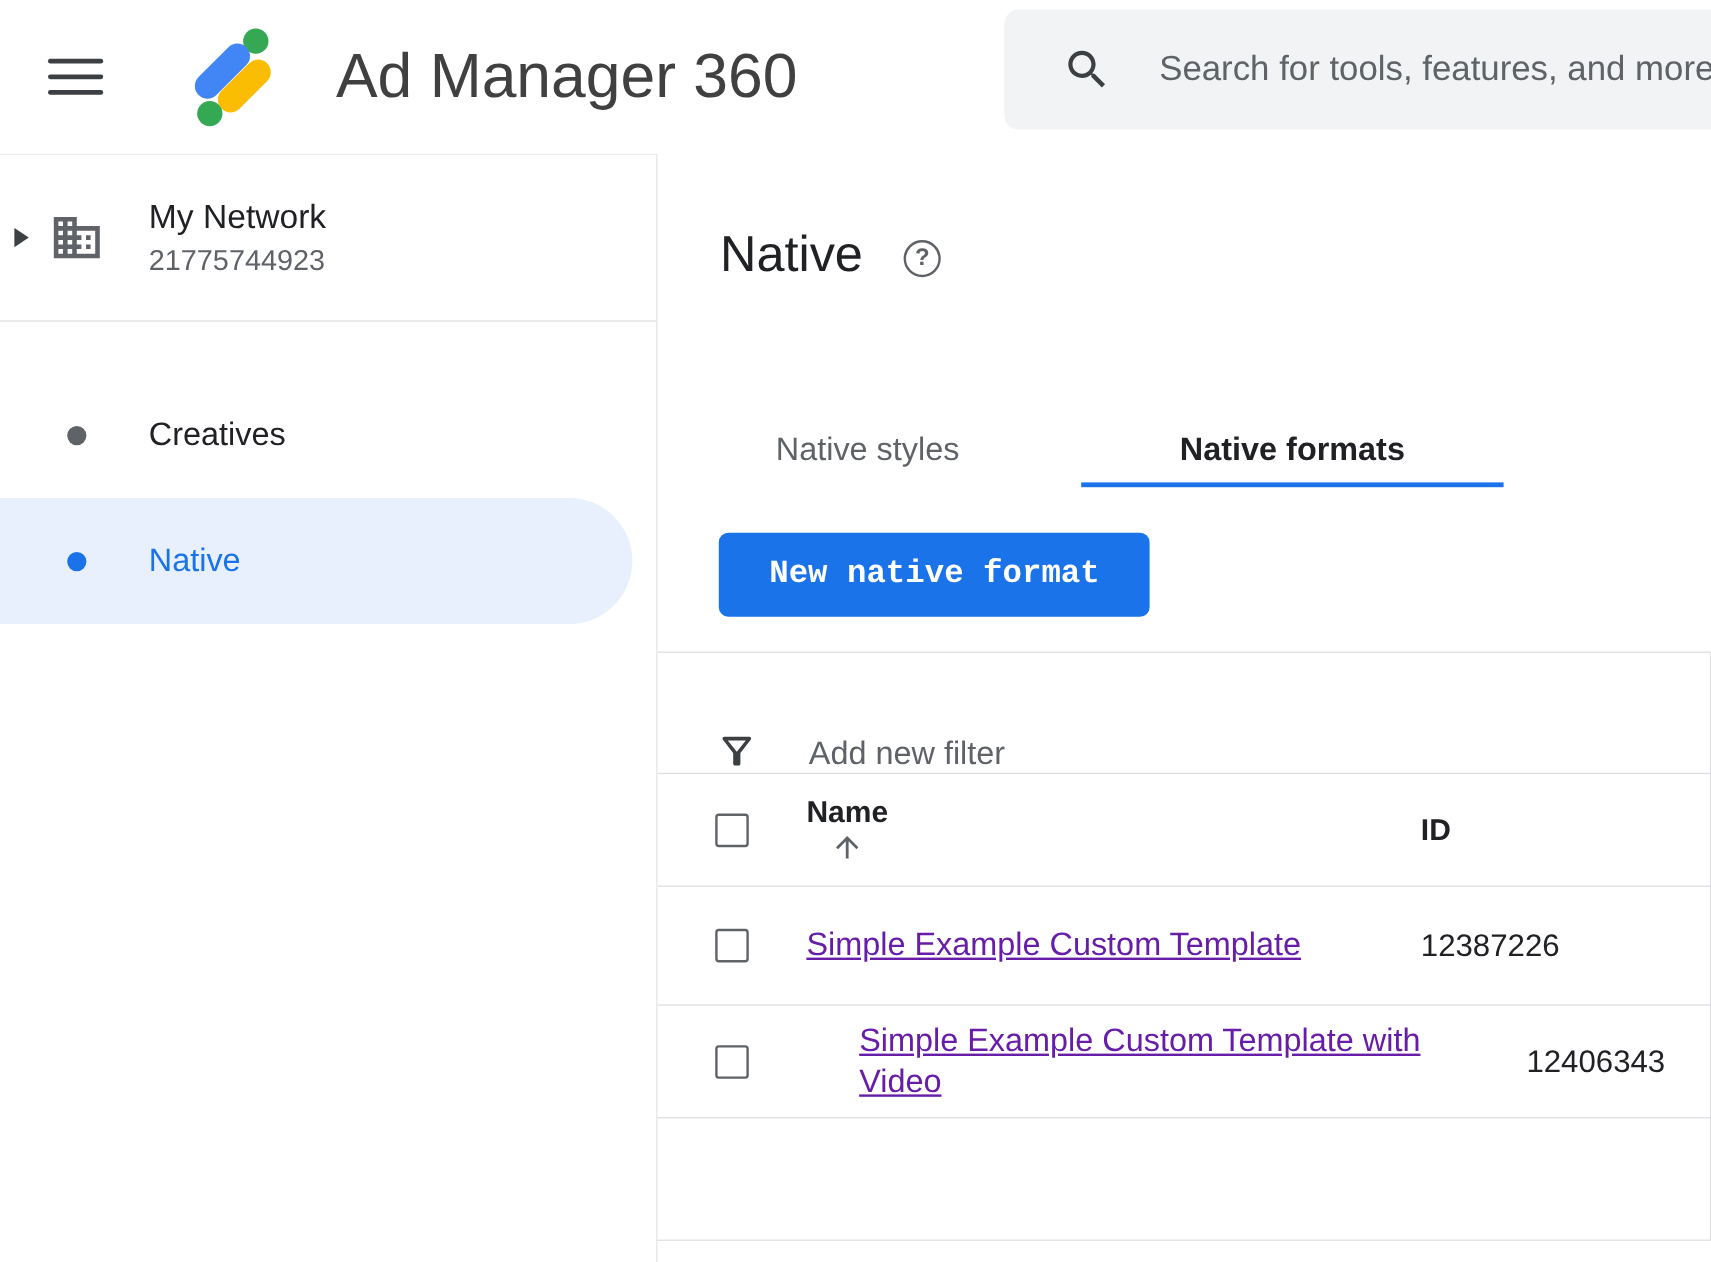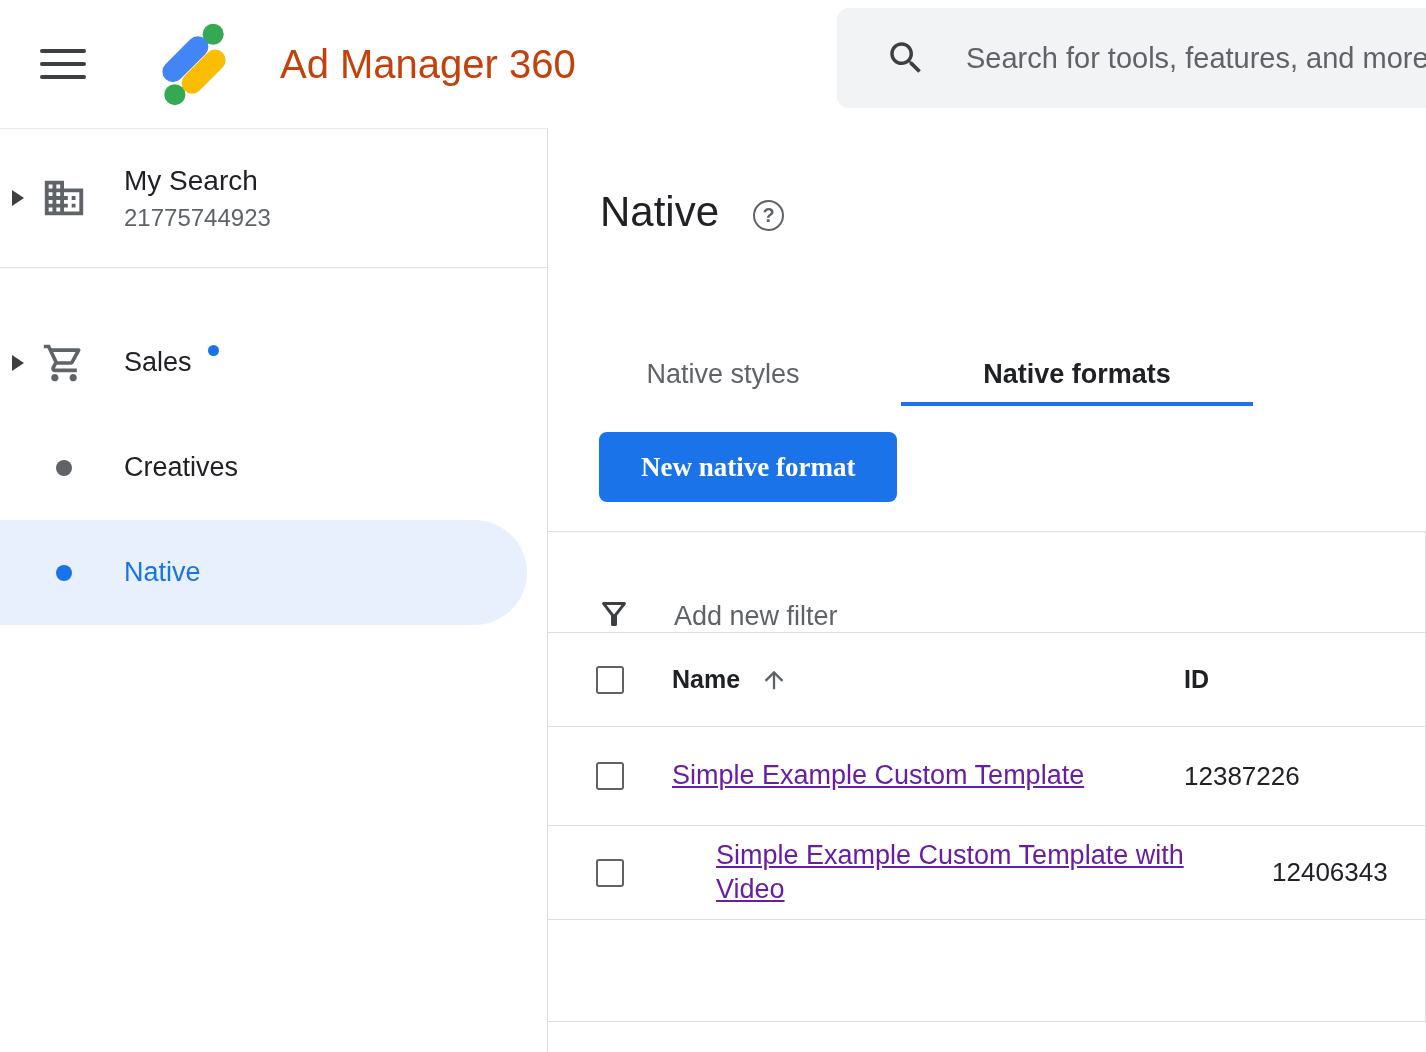--- a/index.html
+++ b/index.html
@@ -6,21 +6,21 @@
   html,body { width:1426px; height:1052px; background:#fff; overflow:hidden;
               font-family:"Liberation Sans", sans-serif; color:#202124; }
   .app { width:1426px; height:1052px; display:flex; flex-direction:column; }
 
   
   .header { flex:0 0 128px; display:flex; align-items:center; position:relative; background:#fff; }
   .hamburger { margin-left:40px; width:46px; cursor:pointer; }
   .hamburger .bar { height:4px; background:#3c4043; border-radius:2px; }
   .hamburger .bar + .bar { margin-top:9px; }
   .logo { margin-left:62px; width:92px; height:92px; flex:0 0 auto; }
-  .app-title { margin-left:40px; font-size:40px; color:#c2410c; white-space:nowrap; }
+  .app-title { margin-left:40px; font-size:52px; color:#404040; white-space:nowrap; }
   .search { position:absolute; left:837px; top:8px; width:620px; height:100px;
             background:#f1f3f4; border-radius:12px; display:flex; align-items:center; }
   .search svg { margin-left:48px; flex:0 0 auto; }
   .search input { border:none; outline:none; background:transparent; margin-left:39px;
                   font-size:29px; color:#5f6368; width:460px; font-family:"Liberation Sans", sans-serif; }
   .search input::placeholder { color:#5f6368; opacity:1; }
 
   
   .body-row { flex:1; display:flex; min-height:0; }
 
@@ -51,42 +51,42 @@
   .help-icon { margin-left:34px; margin-top:6px; width:31px; height:31px; border:2.5px solid #5f6368; border-radius:50%;
                color:#5f6368; font-size:20px; font-weight:bold; display:flex; align-items:center; justify-content:center; cursor:pointer; }
 
   .tabs { display:flex; margin:108px 0 0 51px; }
   .tab { height:60px; display:flex; align-items:center; justify-content:center;
          font-size:27px; color:#5f6368; cursor:pointer; border-bottom:4px solid transparent; }
   .tab-styles { width:248px; }
   .tab-formats { width:352px; margin-left:54px; }
   .tab.active { color:#202124; font-weight:700; border-bottom-color:#1a73e8; }
 
-  .new-btn { margin:26px 0 0 51px; height:70px; padding:0 42px; background:#1a73e8; color:#fff;
+  .new-btn { margin:38px 0 0 51px; height:70px; padding:0 42px; background:#1a73e8; color:#fff;
              font-size:27px; font-weight:700; border:none; border-radius:8px; cursor:pointer;
-             font-family:Liberation Serif, serif; }
+             font-family:Liberation Mono, monospace; }
 
   .table-wrap { margin-top:29px; border-right:1px solid #dadce0; }
   .filter-row { height:102px; border-top:1px solid #dadce0; border-bottom:1px solid #dadce0;
                 display:flex; align-items:flex-end; cursor:pointer; }
   .filter-row svg { margin-left:48px; }
   .filter-label { margin-left:42px; font-size:27px; color:#5f6368; }
 
   .thead { height:94px; display:flex; align-items:center; border-bottom:1px solid #dadce0; }
   .trow  { display:flex; align-items:center; border-bottom:1px solid #dadce0; }
   .trow.r1 { height:99px; }
   .trow.r2 { height:94px;gap:44px; }
   .empty-row { height:102px; border-bottom:1px solid #dadce0; }
 
   .col-check { flex:0 0 124px; padding-left:48px; display:flex; align-items:center; }
   .checkbox { width:28px; height:28px; border:2px solid #5f6368; border-radius:3px; background:#fff; cursor:pointer; }
   .col-name { flex:0 0 512px; padding-right:44px; }
   .col-id { flex:1; font-size:26px; color:#202124; }
 
-  .name-header { display:flex; align-items:center; cursor:pointer; }
+  .name-header { display:flex; cursor:pointer;flex-direction:column; }
   .name-header .hdr { font-size:25px; font-weight:700; color:#202124; }
   .name-header svg { margin-left:20px; }
   .id-hdr { font-size:25px; font-weight:700; color:#202124; }
 
   .row-link { font-size:27px; color:#681da8; text-decoration:underline; line-height:1.25; cursor:pointer; }
 </style>
 </head>
 <body>
 
 <div class="app">
@@ -119,40 +119,28 @@
       <div class="network">
         <span class="expander">
             <span class="caret-right"></span>
           </span>
         <span class="icon-col">
           <svg width="46" height="46" viewBox="0 0 24 24">
               <path fill="#5f6368" d="M12 7V3H2v18h20V7H12zM6 19H4v-2h2v2zm0-4H4v-2h2v2zm0-4H4V9h2v2zm0-4H4V5h2v2zm4 12H8v-2h2v2zm0-4H8v-2h2v2zm0-4H8V9h2v2zm0-4H8V5h2v2zm10 12h-8v-2h2v-2h-2v-2h2v-2h-2V9h8v10zm-2-8h-2v2h2v-2zm0 4h-2v2h2v-2z"></path>
             </svg>
         </span>
         <span class="network-text">
-          <div class="network-name">My Search</div>
+          <div class="network-name">My Network</div>
           <div class="network-id">21775744923</div>
         </span>
       </div>
 
       <div class="nav">
 
 
-        <div class="nav-item">
-          <span class="expander">
-              <span class="caret-right"></span>
-            </span>
-          <span class="icon-col">
-            <svg width="44" height="44" viewBox="0 0 24 24">
-                <path fill="#5f6368" d="M15.55 13c.75 0 1.41-.41 1.75-1.03l3.58-6.49c.37-.66-.11-1.48-.87-1.48H5.21l-.94-2H1v2h2l3.6 7.59-1.35 2.44C4.52 15.37 5.48 17 7 17h12v-2H7l1.1-2h7.45zM6.16 6h12.15l-2.76 5H8.53L6.16 6zM7 18c-1.1 0-1.99.9-1.99 2S5.9 22 7 22s2-.9 2-2-.9-2-2-2zm10 0c-1.1 0-1.99.9-1.99 2s.89 2 1.99 2 2-.9 2-2-.9-2-2-2z"></path>
-              </svg>
-          </span>
-          <span class="nav-label">Sales</span>
-          <span class="notif-dot"></span>
-        </div>
 
 
 
 
         <div class="nav-item">
           <span class="expander"></span>
           <span class="icon-col">
               <span class="bullet"></span>
             </span>
           <span class="nav-label">Creatives</span>

